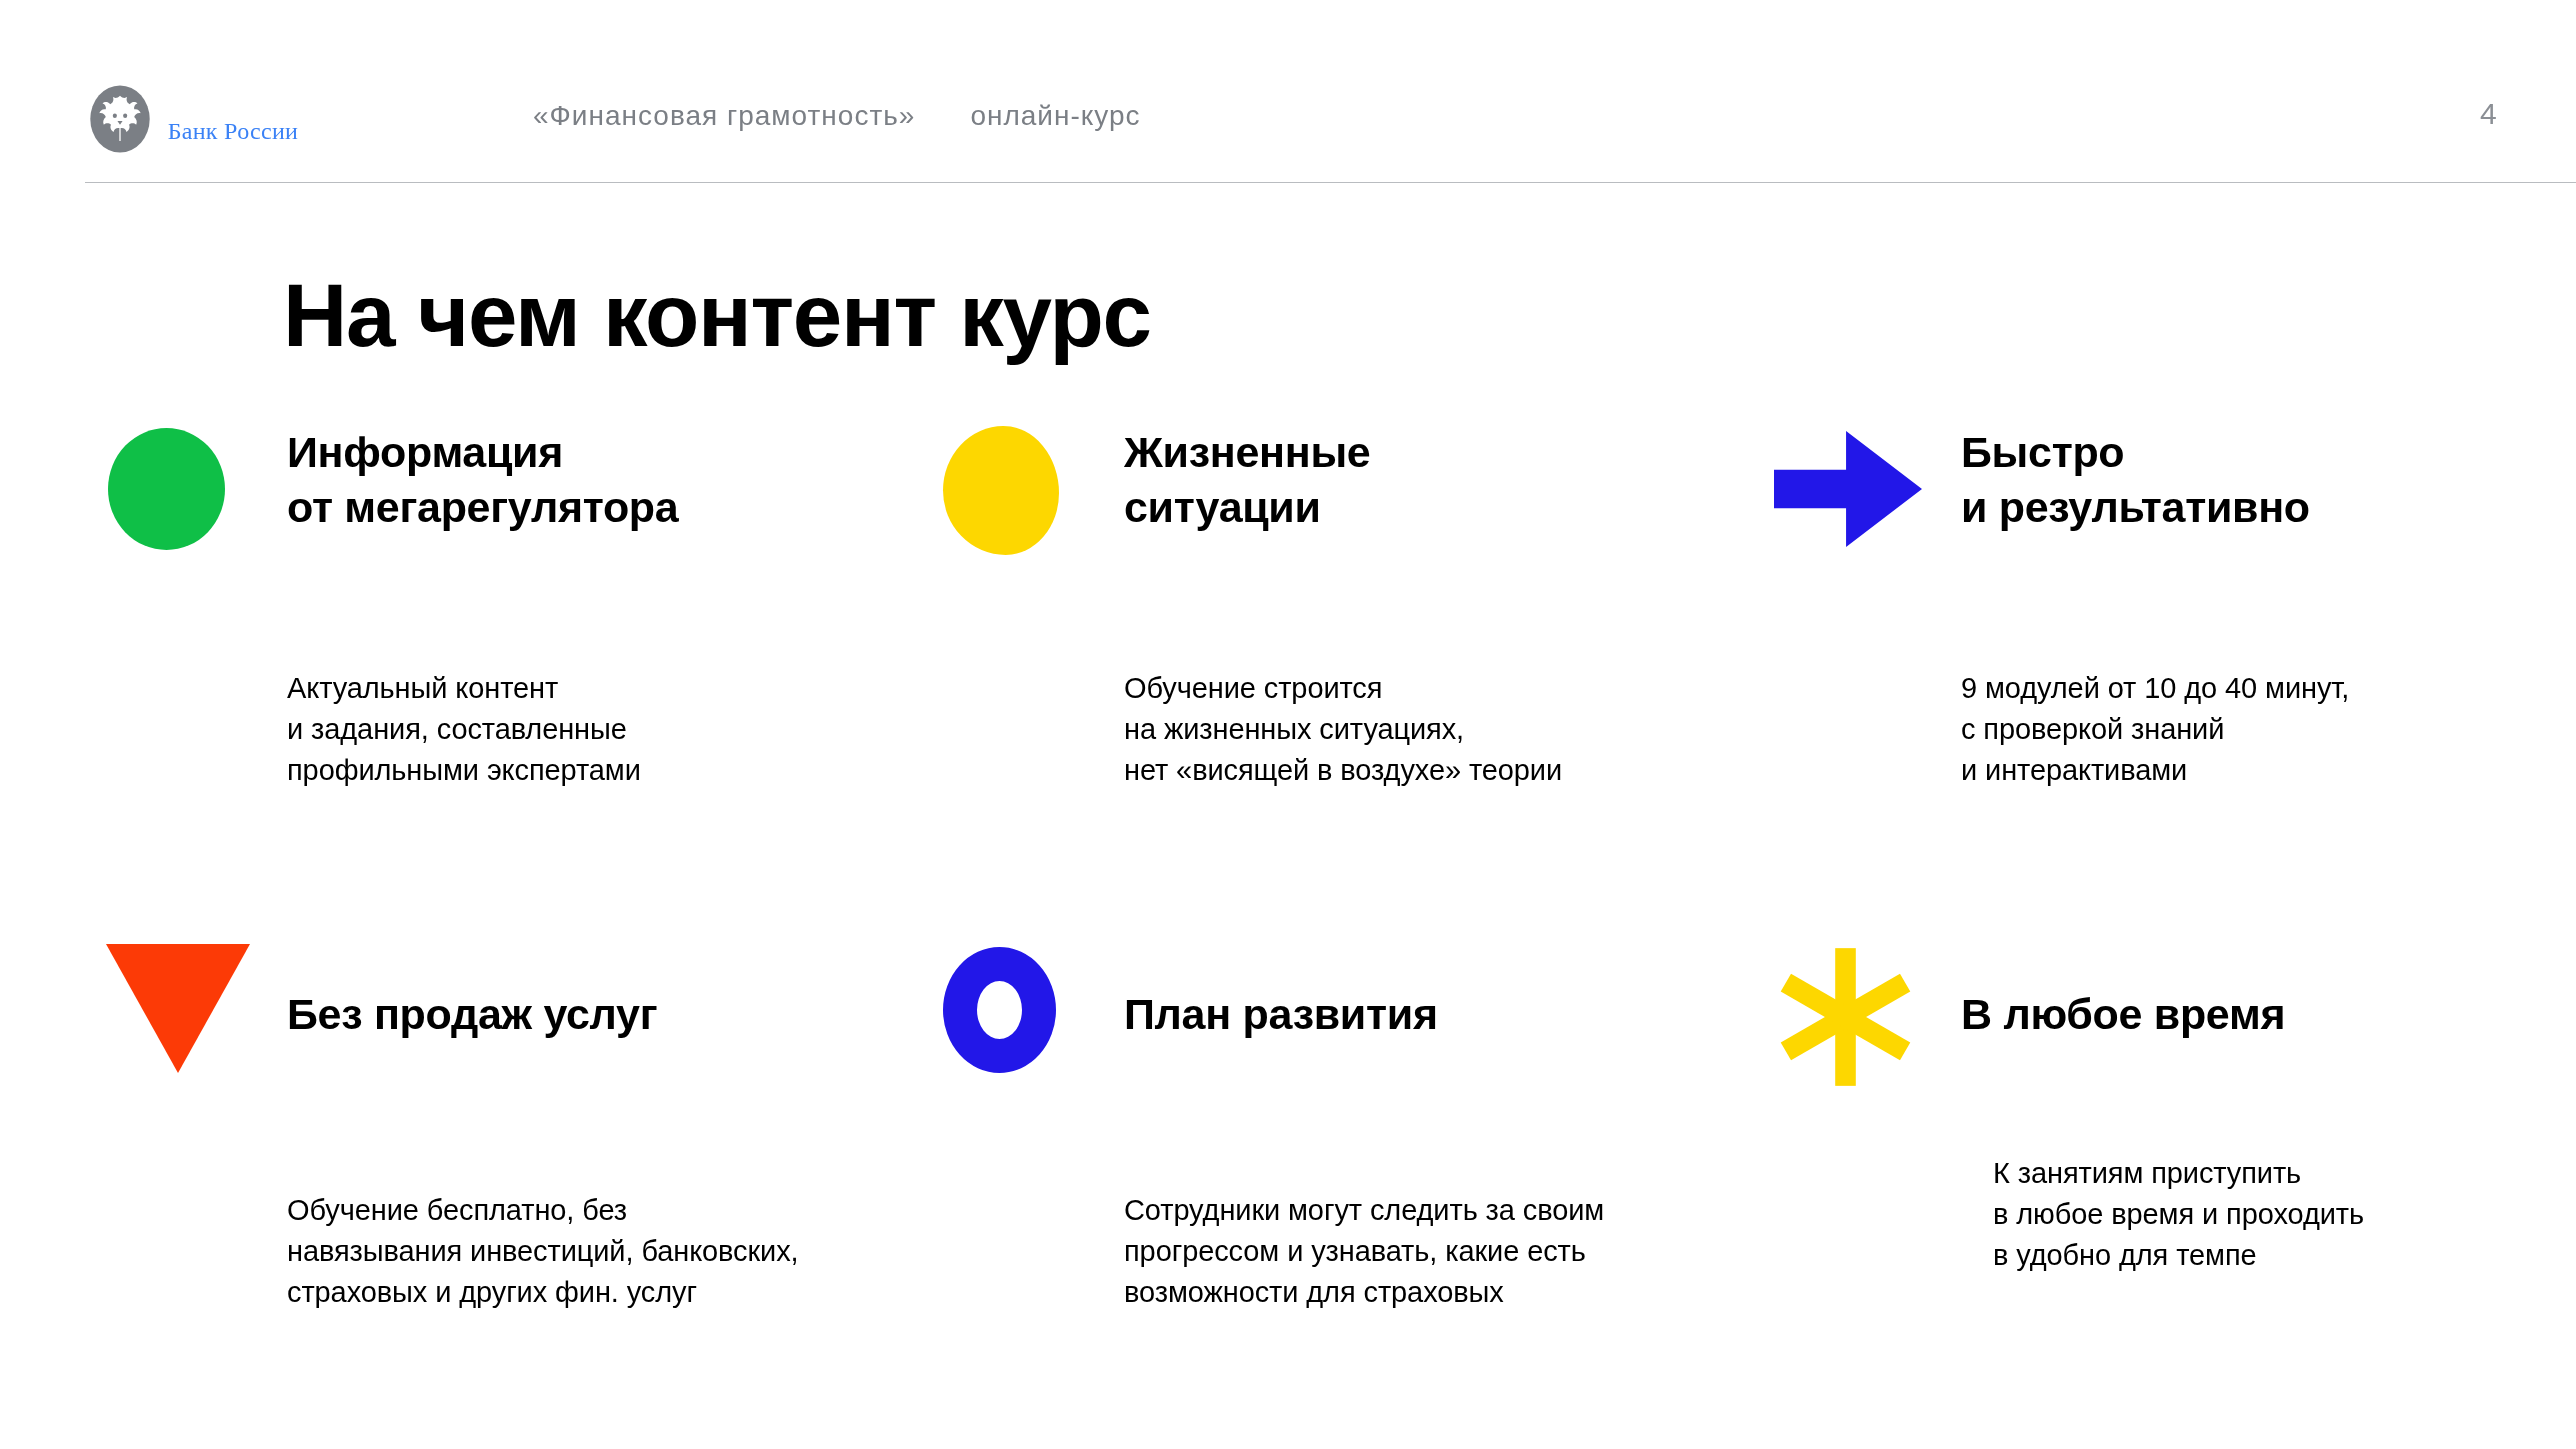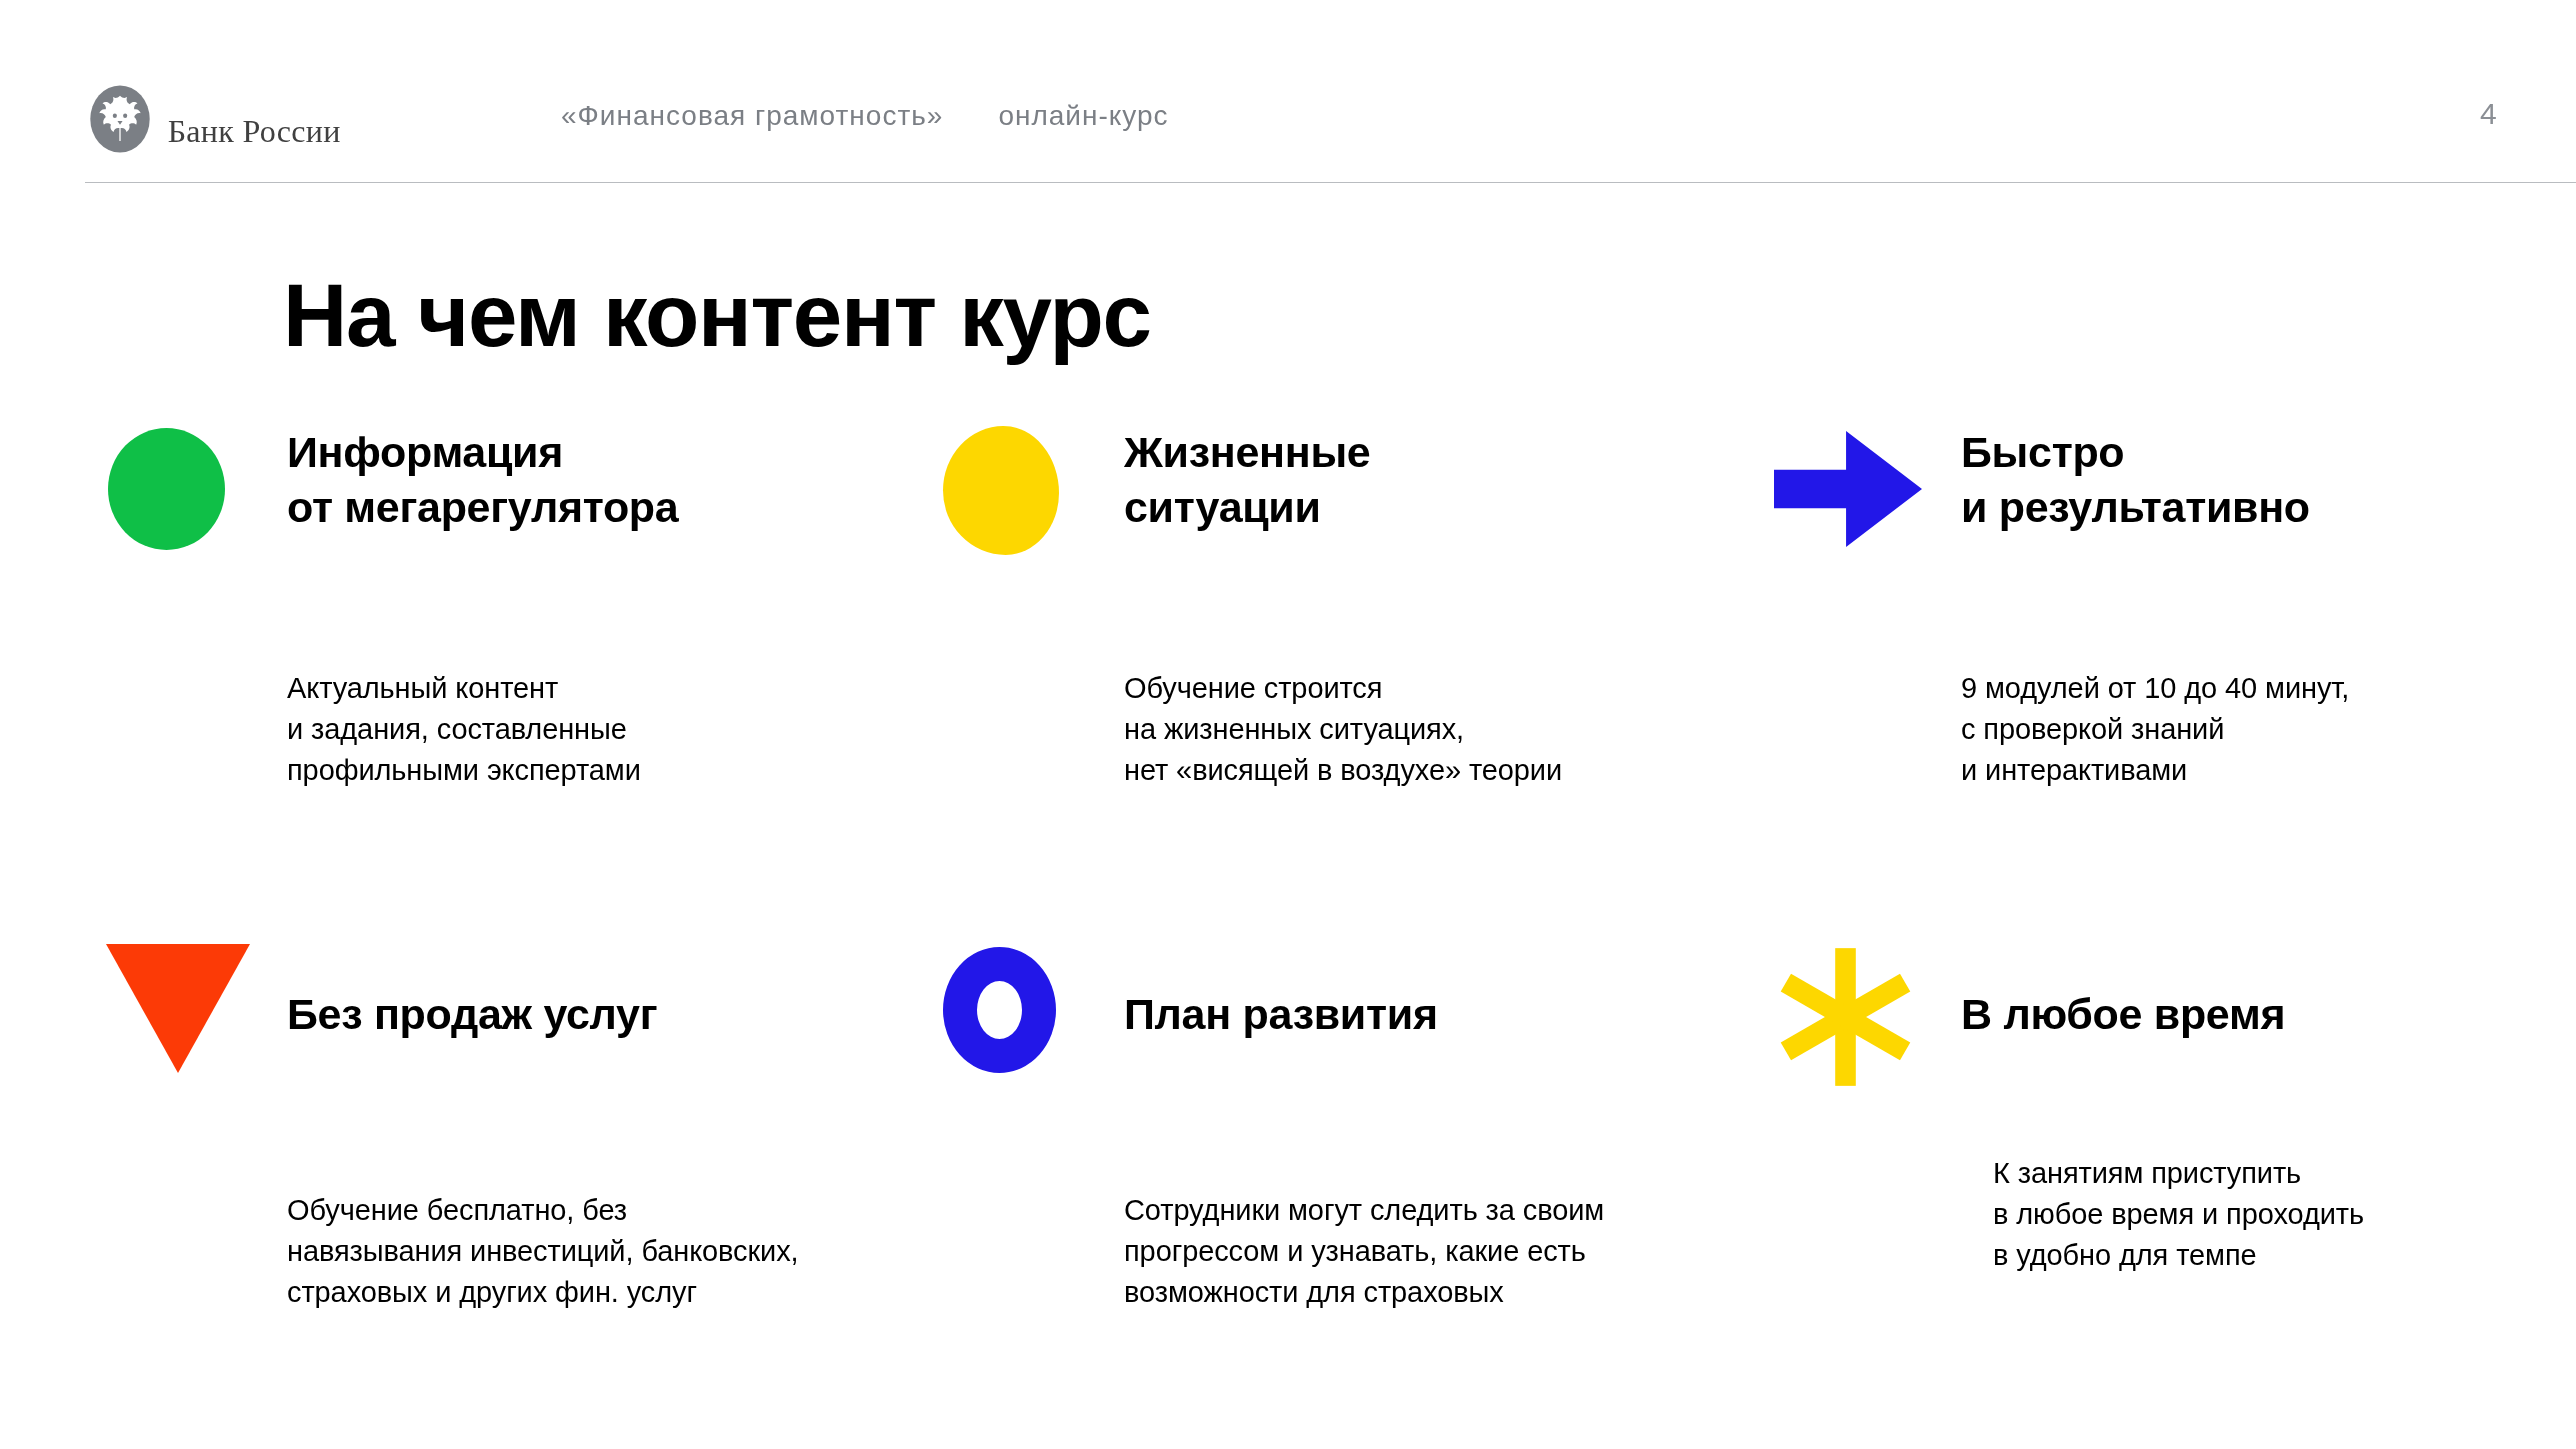--- a/index.html
+++ b/index.html
@@ -33,31 +33,31 @@
     gap: 16.7px;
   }
   .logo-mark {
     width: 62px;
     height: 70px;
     position: relative;
     flex: 0 0 auto;
   }
   .logo-mark svg { display: block; }
   .logo-text {
-    font-size: 32px;
+    font-size: 24px;
     font-family: "Liberation Serif", serif;
-    color: #404040;
+    color: #3b82f6;
     letter-spacing: 0.3px;
     white-space: nowrap;
     font-weight: 400;
     margin-top: 24px;
   }
   .header-caption {
     position: absolute;
-    left: 561px;
+    left: 533px;
     top: 100px;
     font-size: 28px;
     color: #7b7f85;
     letter-spacing: 1px;
     white-space: nowrap;
     display: flex;
     gap: 55px;
   }
   .page-number {
     position: absolute;

